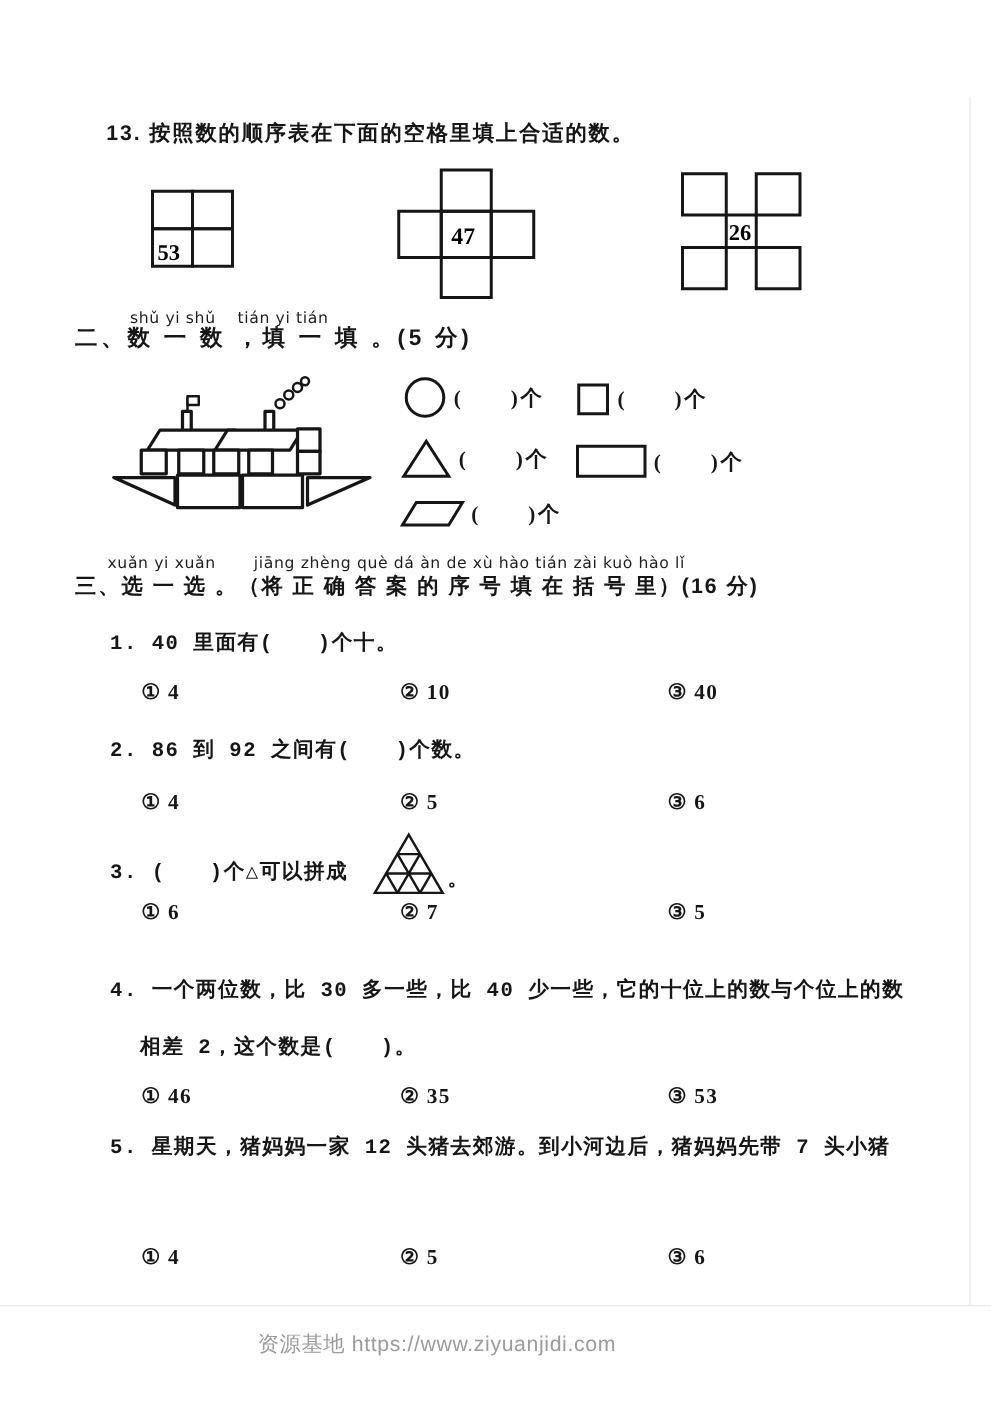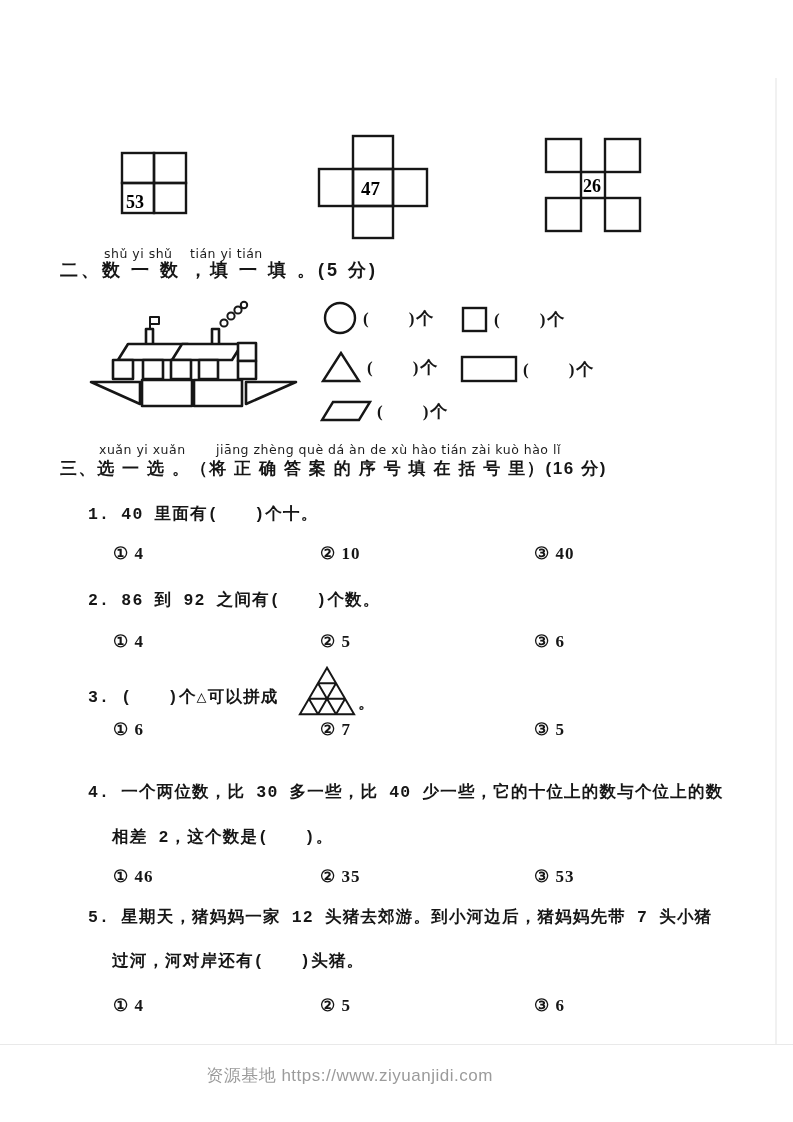--- a/index.html
+++ b/index.html
@@ -25,20 +25,21 @@
   .footer-sep{position:absolute;left:0;top:1044px;width:793px;height:1px;background:#e9e9e9;}
   .footer{position:absolute;left:0;top:1064px;width:699px;text-align:center;
           font-family:"Liberation Sans","DejaVu Sans",sans-serif;font-size:17px;
           color:#9b9b9b;letter-spacing:.5px;}
 </style>
 </head>
 <body>
 
 <div class="page">
 
+  <div class="abs heiti qtitle" style="left:85px;top:95px;">13. 按照数的顺序表在下面的空格里填上合适的数。</div>
 
   <svg class="abs" style="left:119px;top:150px;" width="70" height="68" viewBox="0 0 70 68">
     <g fill="none" stroke="#161616" stroke-width="2.4">
       <rect x="3" y="3" width="32" height="30"></rect>
       <rect x="35" y="3" width="32" height="30"></rect>
       <rect x="3" y="33" width="32" height="30"></rect>
       <rect x="35" y="33" width="32" height="30"></rect>
     </g>
     <text class="fig-num" x="7" y="58" font-size="18">53</text>
   </svg>
@@ -123,21 +124,21 @@
       </svg>
     <span class="shape-suffix">(　　)个</span>
   </div>
   <div class="shape-item" style="left:320px;top:399px;">
     <svg width="52" height="24" viewBox="0 0 52 24">
       <polygon points="13,3 50,3 39,21 2,21" fill="none" stroke="#161616" stroke-width="2.4"></polygon>
       </svg>
     <span class="shape-suffix">(　　)个</span>
   </div>
 
-  <div class="abs pinyin" style="left:99px;top:442px;">xuǎn yi xuǎn　　 jiāng zhèng què dá àn de xù hào tián zài kuò hào lǐ</div>
+  <div class="abs pinyin" style="left:86px;top:442px;">xuǎn yi xuǎn　　 jiāng zhèng què dá àn de xù hào tián zài kuò hào lǐ</div>
   <div class="abs heiti sec-title3" style="left:60px;top:457px;">三、选 一 选 。（将 正 确 答 案 的 序 号 填 在 括 号 里）(16 分)</div>
 
   <div class="abs songti qtext" style="left:88px;top:503px;">1. 40 里面有(　　)个十。</div>
   <div class="opt-row" style="top:543px;">
     <span class="opt c1">① 4</span>
     <span class="opt c2">② 10</span>
     <span class="opt c3">③ 40</span>
   </div>
 
   <div class="abs songti qtext" style="left:88px;top:589px;">2. 86 到 92 之间有(　　)个数。</div>
@@ -165,21 +166,20 @@
 
   <div class="abs songti qtext" style="left:88px;top:781px;">4. 一个两位数，比 30 多一些，比 40 少一些，它的十位上的数与个位上的数</div>
   <div class="abs songti qtext" style="left:112px;top:826px;">相差 2，这个数是(　　)。</div>
   <div class="opt-row" style="top:866px;">
     <span class="opt c1">① 46</span>
     <span class="opt c2">② 35</span>
     <span class="opt c3">③ 53</span>
   </div>
 
   <div class="abs songti qtext" style="left:88px;top:906px;">5. 星期天，猪妈妈一家 12 头猪去郊游。到小河边后，猪妈妈先带 7 头小猪</div>
-  <div class="abs songti qtext" style="left:112px;top:950px;">过河，河对岸还有(　　)头猪。</div>
   <div class="opt-row" style="top:995px;">
     <span class="opt c1">① 4</span>
     <span class="opt c2">② 5</span>
     <span class="opt c3">③ 6</span>
   </div>
 
   <div class="edge-line"></div>
   <div class="footer-sep"></div>
   <div class="footer">资源基地 https://www.ziyuanjidi.com</div>
 

